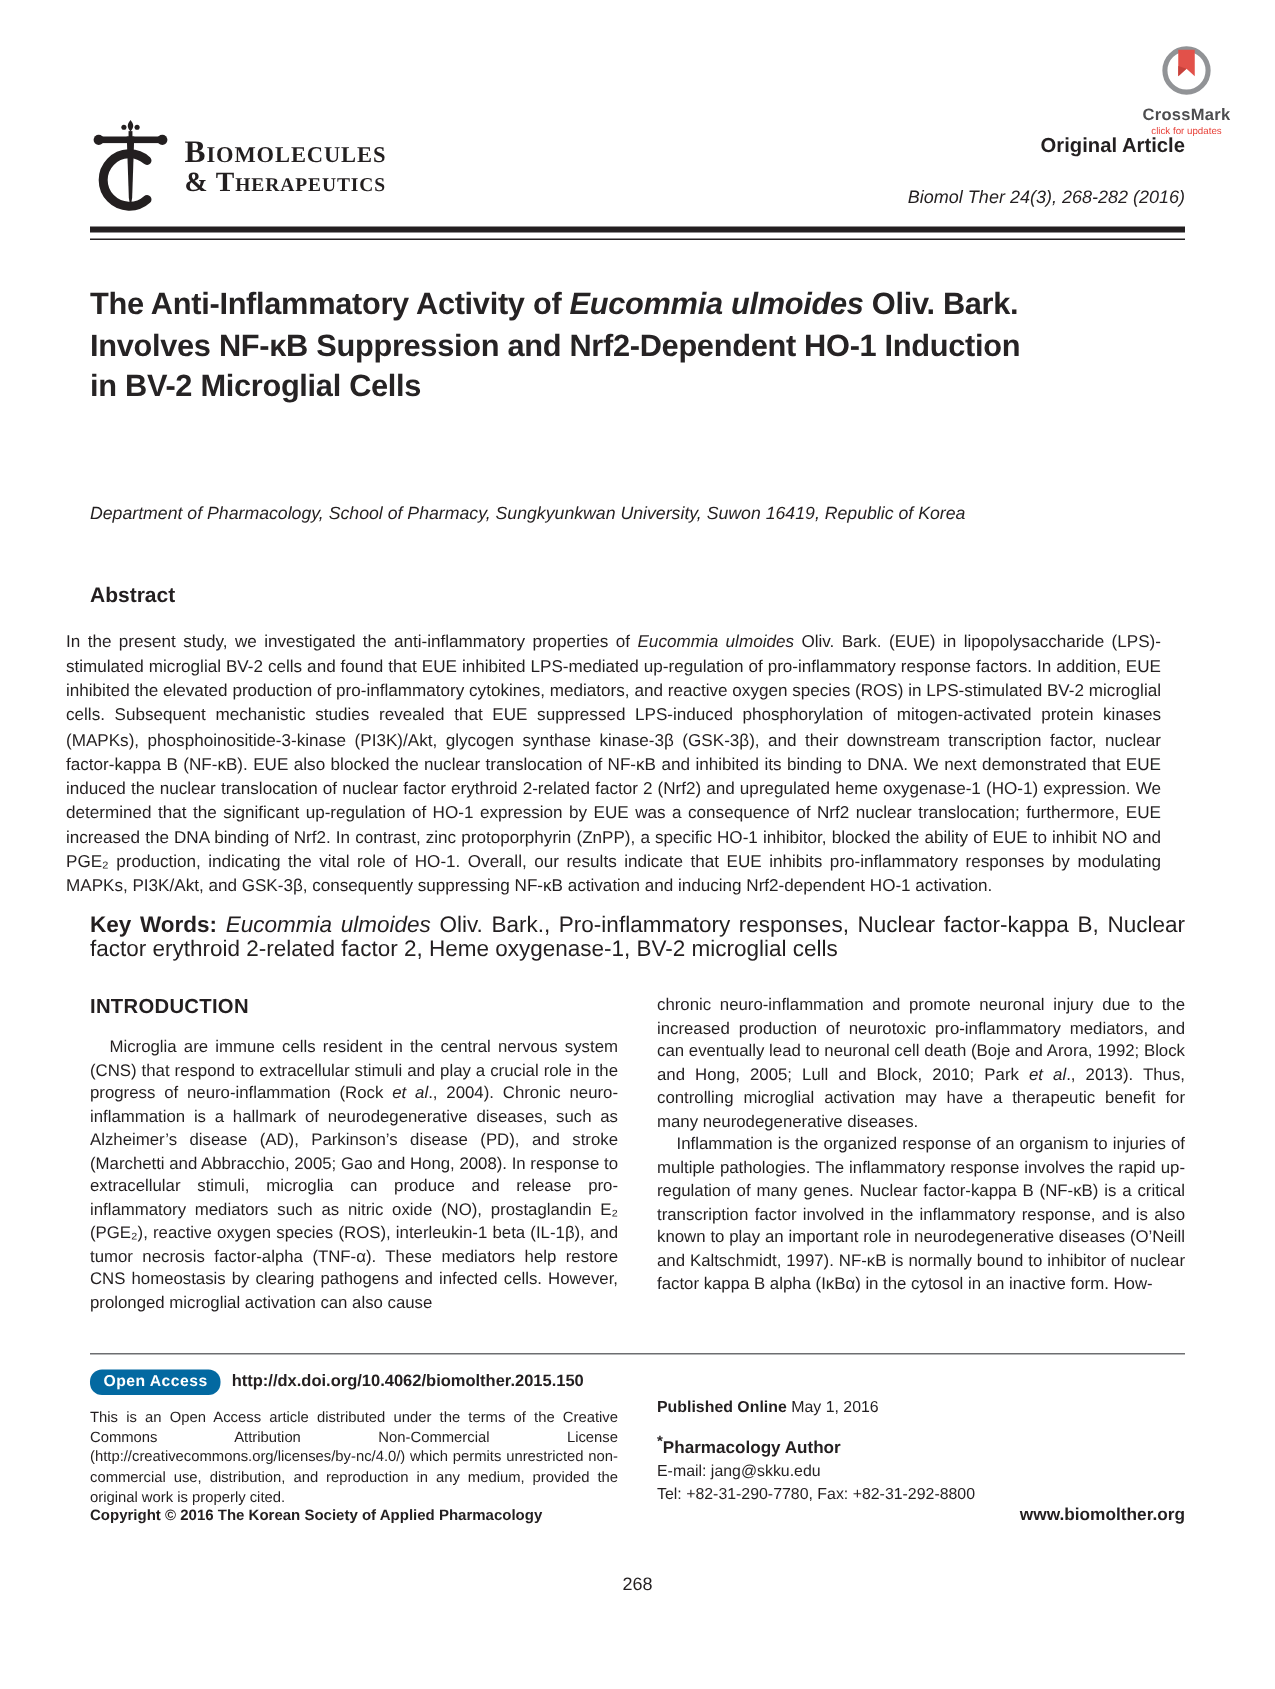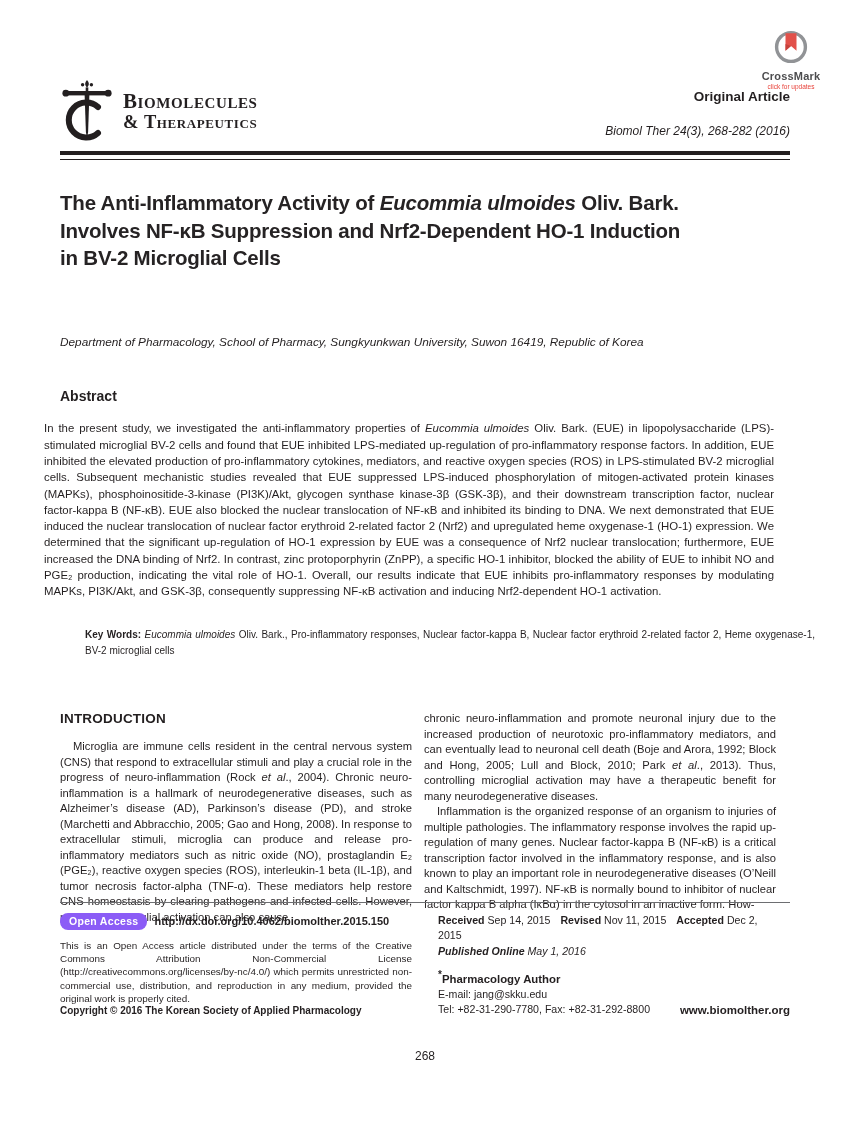--- a/index.html
+++ b/index.html
@@ -31,41 +31,41 @@
   
   .title { position:absolute; top:189px; left:60px; width:730px; font-size:20.5px; font-weight:bold; line-height:27.5px; letter-spacing:-0.2px; color:#262324; }
   .authors { position:absolute; top:287px; left:60px; width:730px; font-size:13px; font-weight:bold; line-height:20px; }
   .affiliation { position:absolute; top:335px; left:60px; width:730px; font-size:11.8px; font-style:italic; }
 
   
   .abstract-heading { position:absolute; top:388px; left:60px; font-size:14px; font-weight:bold; }
   .abstract-body { position:absolute; top:409px; left:44px; width:730px; font-size:11.4px; line-height:16.3px; text-align:justify; }
 
   
-  .keywords { position:absolute; top:617px; left:60px; width:730px; font-size:10px; line-height:15.8px; text-align:justify;margin-left:25px; }
+  .keywords { position:absolute; top:594px; left:60px; width:730px; font-size:15px; line-height:15.8px; text-align:justify; }
 
   
-  .columns { position:absolute; top:663px; left:60px; width:730px; display:flex; gap:12px; height:239px; overflow:hidden;margin-top:48px; }
+  .columns { position:absolute; top:663px; left:60px; width:730px; display:flex; gap:26px; height:239px; overflow:hidden; }
   .col { width:352px; }
   .intro-heading { font-size:13.5px; font-weight:bold; margin:0 0 13px 0; letter-spacing:0.2px; }
   .body-p { font-size:11.2px; line-height:15.5px; text-align:justify; margin:0; }
   .indent { text-indent:13px; }
 
   
   .foot-rule { position:absolute; top:902px; left:60px; width:730px; border-top:1px solid #6d6e71; }
   .footer-cols { position:absolute; top:913px; left:60px; width:730px; display:flex; gap:26px; }
   .fcol { width:352px; }
   .oa-row { display:flex; align-items:center; gap:7px; }
-  .oa-badge { background:#8b5cf6; color:#ffffff; font-size:10.5px; font-weight:bold; padding:2px 9px 2.5px 9px; border-radius:8px; letter-spacing:0.3px; white-space:nowrap; }
+  .oa-badge { background:#0369a1; color:#ffffff; font-size:10.5px; font-weight:bold; padding:2px 9px 2.5px 9px; border-radius:8px; letter-spacing:0.3px; white-space:nowrap; }
   .doi { font-size:11px; font-weight:bold; }
   .license { font-size:9.9px; line-height:13.4px; text-align:justify; margin-top:9px; color:#231f20; }
   .dates-line { font-size:10.6px; line-height:15px; }
   .dlabel { font-weight:bold; }
   .dval { margin-right:7px; }
-  .published-line { font-size:10.6px; line-height:15px; margin-top:1px;font-style:italic; }
+  .published-line { font-size:10.6px; line-height:15px; margin-top:18px; }
   .corr { margin-top:10px; font-size:11.4px; font-weight:bold; }
   .corr-star { font-size:10px; vertical-align:super; }
   .contact { font-size:10.6px; margin-top:3px; }
   .bottom-row { position:absolute; top:1004px; left:60px; width:730px; display:flex; justify-content:space-between; align-items:baseline; }
   .copyright { font-size:10px; font-weight:600; }
   .website { font-size:11.5px; font-weight:bold; }
   .page-number { position:absolute; top:1049px; left:0; width:100%; text-align:center; font-size:12px; }
 </style>
 </head>
 <body>
@@ -147,28 +147,20 @@
 
   <div class="footer-cols">
     <div class="fcol">
       <div class="oa-row">
         <span class="oa-badge">Open Access</span>
         <span class="doi">http://dx.doi.org/10.4062/biomolther.2015.150</span>
       </div>
       <p class="license">This is an Open Access article distributed under the terms of the Creative Commons Attribution Non-Commercial License (http://creativecommons.org/licenses/by-nc/4.0/) which permits unrestricted non-commercial use, distribution, and reproduction in any medium, provided the original work is properly cited.</p>
     </div>
     <div class="fcol">
-      <div class="dates-line">
-        <span class="dlabel">Received</span>
-        <span class="dval">Sep 14, 2015</span>
-        <span class="dlabel">Revised</span>
-        <span class="dval">Nov 11, 2015</span>
-        <span class="dlabel">Accepted</span>
-        <span class="dval">Dec 2, 2015</span>
-      </div>
       <div class="published-line">
         <span class="dlabel">Published Online</span>
         <span>May 1, 2016</span>
       </div>
       <div class="corr">
         <span class="corr-star">*</span><span>Pharmacology Author</span>
       </div>
       <div class="contact">E-mail: jang@skku.edu</div>
       <div class="contact">Tel: +82-31-290-7780, Fax: +82-31-292-8800</div>
     </div>

